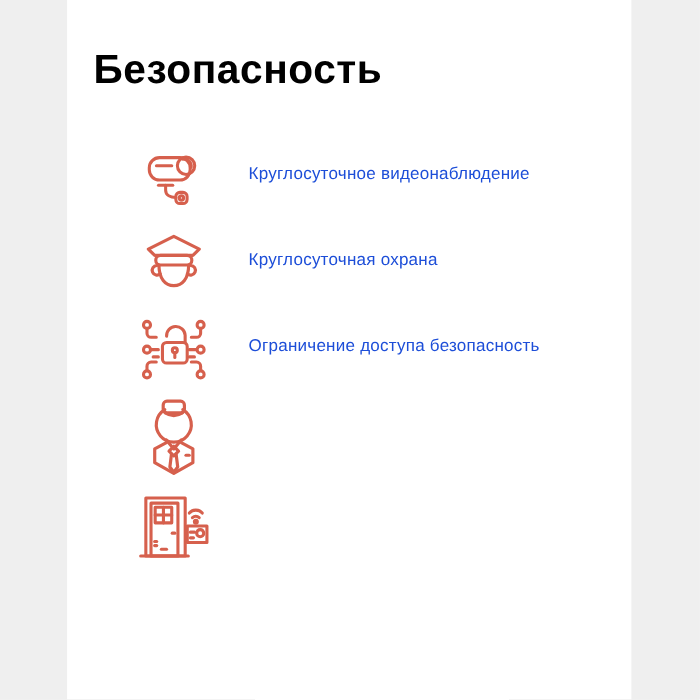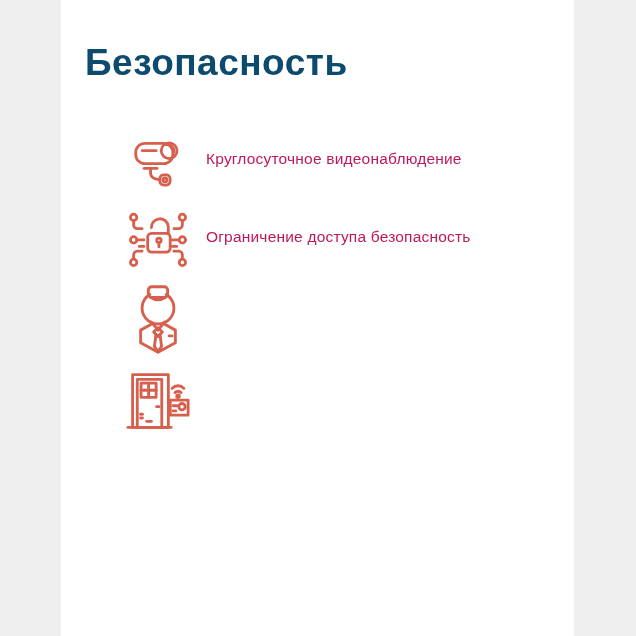--- a/index.html
+++ b/index.html
@@ -15,21 +15,21 @@
     background: #efefef;
   }
   .card {
     position: absolute;
     left: 61px; top: 0;
     width: 513px; height: 636px;
     background: #ffffff;
     padding: 44px 0 0 24px;
   }
   .page-title {
-    color: #0c4a6e;
+    color: #000000;
     font-size: 37px;
     font-weight: 800;
     letter-spacing: 0.5px;
     line-height: 1;
   }
   .list {
     margin-top: 47px;
     display: flex;
     flex-direction: column;
   }
@@ -50,22 +50,22 @@
     color: #d6604d;
   }
   .icon-box svg {
     stroke: currentColor;
     fill: none;
     stroke-width: 3;
     stroke-linecap: round;
     stroke-linejoin: round;
   }
   .label {
-    margin-left: 16px;
-    color: #be185d;
+    margin-left: 36px;
+    color: #1d4ed8;
     font-size: 15.5px;
     letter-spacing: 0.2px;
     line-height: 1.45;
     max-width: 350px;
   }
 </style>
 </head>
 <body>
 
 <div class="stage">
@@ -84,20 +84,32 @@
             <path d="M37,11.5 a7,7 0 0 1 8,8"></path>
             <path d="M13,37 h14"></path>
             <path d="M20,37 v5 c0,5 5,7 10,7"></path>
             <rect x="30" y="44" width="11" height="11" rx="4"></rect>
             <circle cx="35.5" cy="49.5" r="2.1"></circle>
           </svg>
         </span>
         <span class="label">Круглосуточное видеонаблюдение</span>
       </div>
 
+      <div class="row">
+        <span class="icon-box">
+          <svg width="54" height="54" viewBox="0 0 56 56">
+            <path d="M28,4 L52,16 L46,22 H10 L4,16 Z"></path>
+            <rect x="11" y="22" width="34" height="9" rx="4.5"></rect>
+            <path d="M12,31.5 a4.5,4.5 0 1 0 3.2,7.8"></path>
+            <path d="M44,31.5 a4.5,4.5 0 1 1 -3.2,7.8"></path>
+            <path d="M14,31 c0,13 6,19.5 14,19.5 s14,-6.5 14,-19.5"></path>
+          </svg>
+        </span>
+        <span class="label">Круглосуточная охрана</span>
+      </div>
 
       <div class="row">
         <span class="icon-box">
           <svg width="60" height="60" viewBox="0 0 64 64">
             <rect x="21" y="27" width="24" height="20" rx="4"></rect>
             <path d="M25,21 a9,9 0 0 1 18,-1 v7"></path>
             <circle cx="33" cy="34.5" r="2.4"></circle>
             <line x1="33" y1="37" x2="33" y2="41.5"></line>
             <circle cx="6" cy="10" r="3.4"></circle>
             <path d="M6,14 v4 a4,4 0 0 0 4,4 h5"></path>

